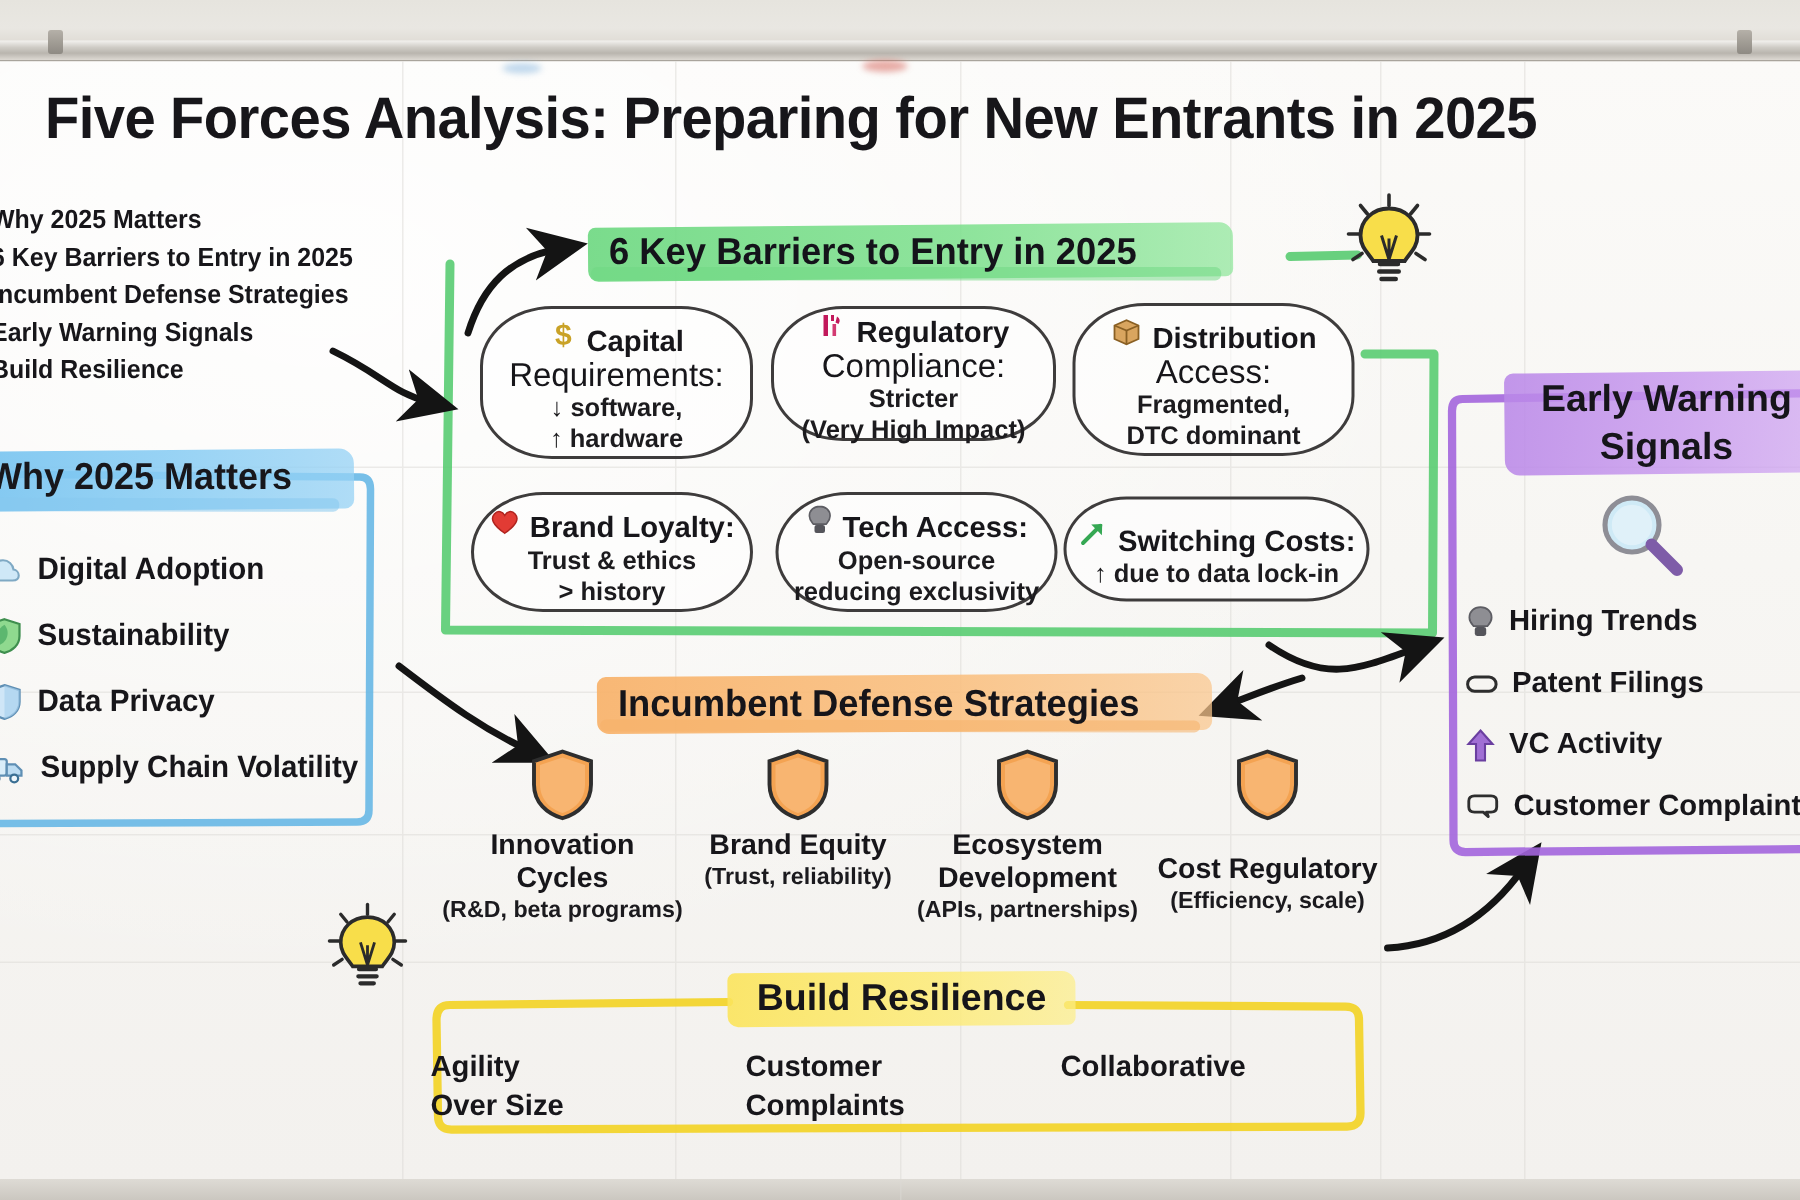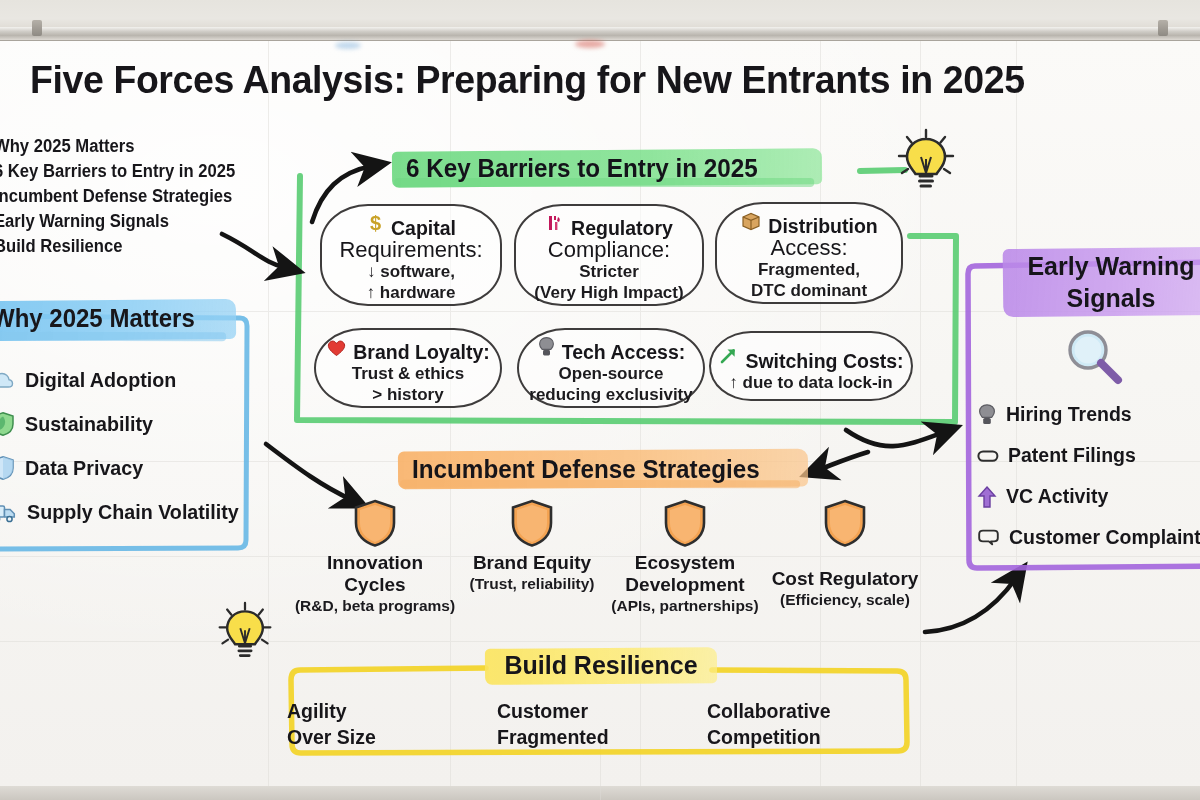--- a/index.html
+++ b/index.html
@@ -249,21 +249,21 @@
         <svg class="ic" width="19" height="22" viewBox="0 0 19 22">
           <text x="9.5" y="18" text-anchor="middle" font-size="20" font-weight="700" font-family="Liberation Sans, sans-serif" fill="#c9a227">$</text>
         </svg>
         <span class="l1">Capital</span>
       </div>
       <div class="l2">Requirements:</div>
       <div class="l3">↓ software,</div>
       <div class="l4">↑ hardware</div>
     </div>
 
-    <div class="bcard" style="left:222px; top:56px; width:190px; height:102px;text-align:right;">
+    <div class="bcard" style="left:222px; top:56px; width:190px; height:90px;text-align:right;">
       <div class="hdrow">
         <svg class="ic" width="20" height="20" viewBox="0 0 20 20">
           <path d="M4 3 h3 v14 h-3 z M9 3 h2 v4 h-2 z M13 4 q3 2 1 5 l-2 -1 z" fill="#c2185b"></path>
           <path d="M10 9 h2.4 v8 h-2.4 z" fill="#d33a72"></path>
         </svg>
         <span class="l1">Regulatory</span>
       </div>
       <div class="l2">Compliance:</div>
       <div class="l3">Stricter</div>
       <div class="l4">(Very High Impact)</div>
@@ -411,25 +411,24 @@
   <div id="resil">
     <div class="hl"></div>
     <h2>Build Resilience</h2>
     <div class="cols">
       <div class="c">
         <div>Agility</div>
         <div>Over Size</div>
       </div>
       <div class="c">
         <div>Customer</div>
-        <div>Fragmented</div>
+        <div>Complaints</div>
       </div>
       <div class="c">
         <div>Collaborative</div>
-        <div>Competition</div>
       </div>
     </div>
   </div>
 
   <svg style="position:absolute;left:893px;top:126px" width="66" height="72" viewBox="0 0 66 72">
     <g stroke="#2b2b2b" stroke-width="2.4" stroke-linecap="round">
       <path d="M33 4 V11"></path>
         <path d="M14 11 L18.5 16.5"></path>
         <path d="M52 11 L47.5 16.5"></path>
       <path d="M6 30 H13"></path>

